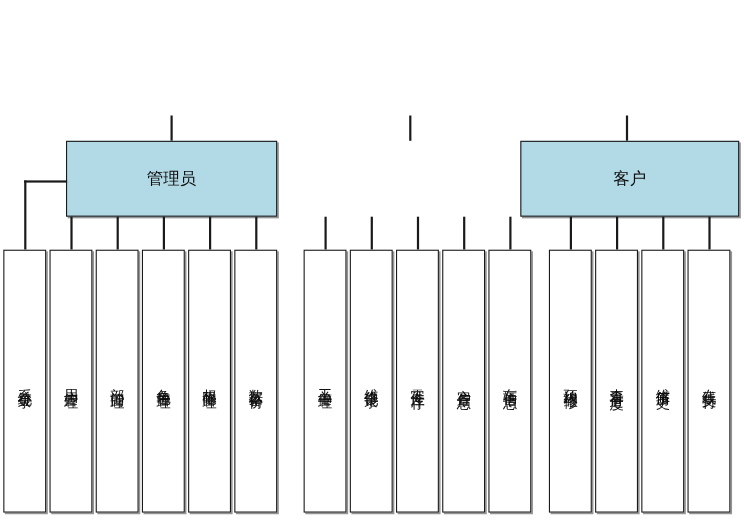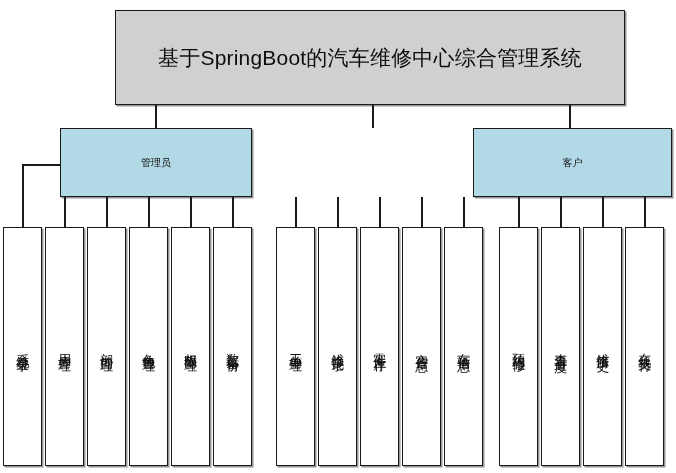--- a/index.html
+++ b/index.html
@@ -26,21 +26,21 @@
     color: #0d0d0d;
     box-shadow: 1.5px 1.5px 0 rgba(60,60,60,0.55);
   }
   .node.root {
     background: #d0d0d0;
     font-size: 21px;
     letter-spacing: 0.2px;
   }
   .node.role {
     background: #b2d9e6;
-    font-size: 10px;
+    font-size: 15px;
   }
   .node.leaf {
     background: #ffffff;
     font-size: 13px;
     line-height: 1.18;
     writing-mode: vertical-rl;
     text-orientation: upright;
     letter-spacing: 2px;
     padding: 4px 0;
   }
@@ -54,23 +54,20 @@
     background: #1a1a1a;
   }
   .edge.v { width: 1.5px; }
   .edge.h { height: 1.5px; }
 </style>
 </head>
 <body>
 
 <div id="canvas">
 
-  <div class="node root" style="left:115px; top:10px; width:510px; height:95px;">
-    <span>基于SpringBoot的汽车维修中心综合管理系统</span>
-  </div>
 
   <div class="edge v" style="left:155px; top:105px; height:23px;"></div>
   <div class="edge v" style="left:372px; top:105px; height:23px;"></div>
   <div class="edge v" style="left:569px; top:105px; height:23px;"></div>
 
   <div class="node role" style="left:60px; top:128px; width:192px; height:69px;">
     <span>管理员</span>
   </div>
   <div class="node role" style="left:473px; top:128px; width:199px; height:69px;">
     <span>客户</span>

